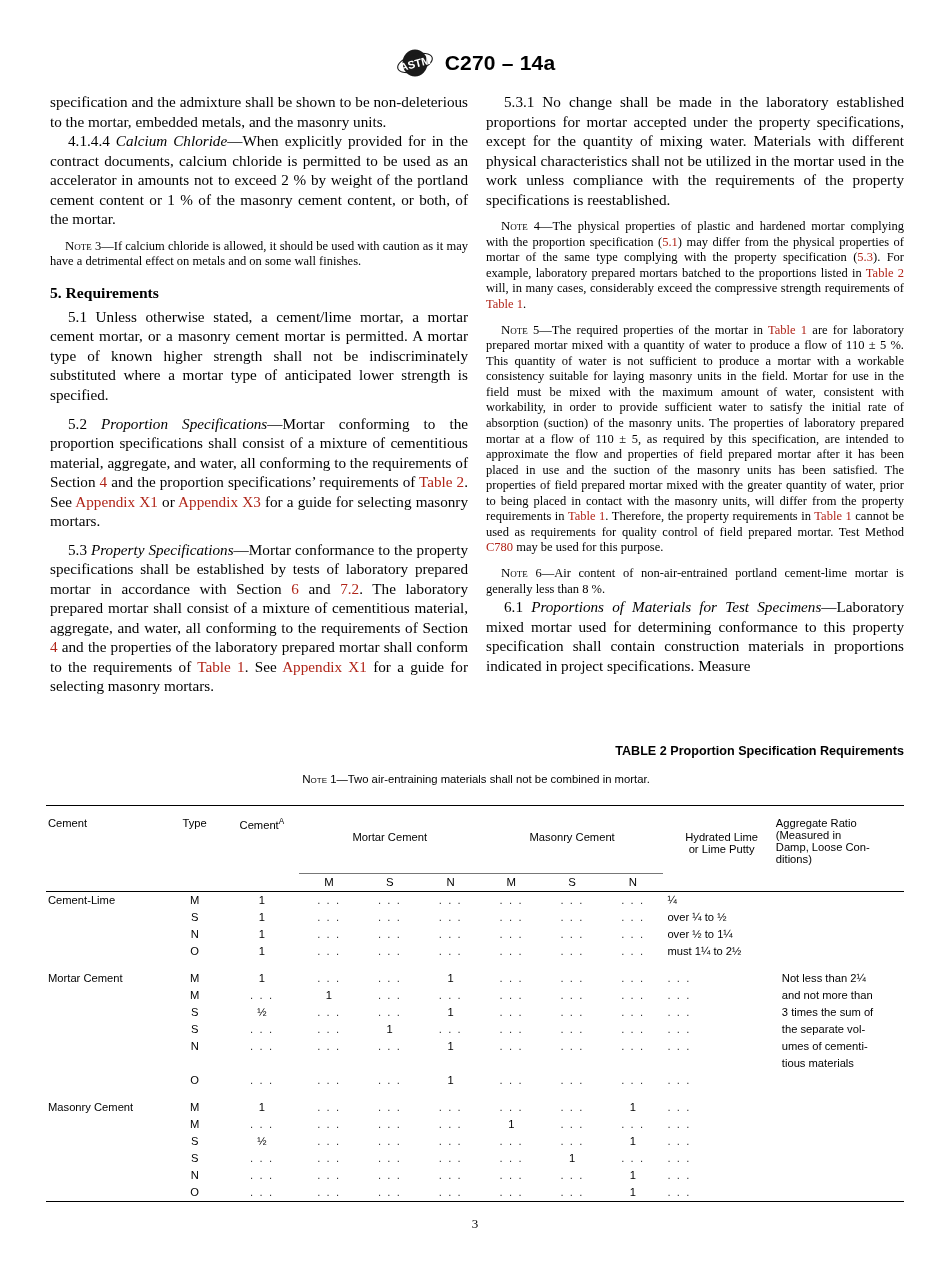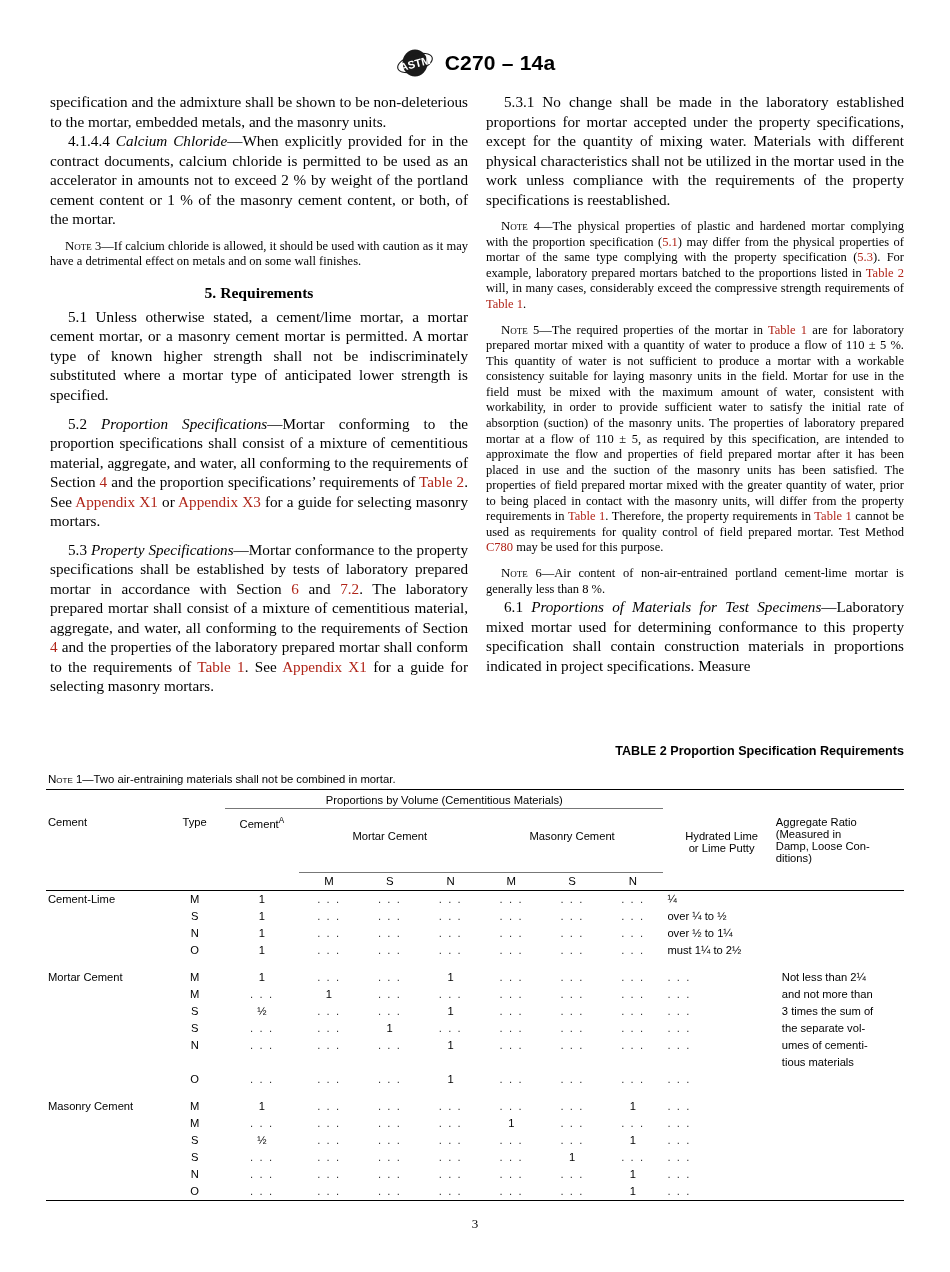--- a/index.html
+++ b/index.html
@@ -68,21 +68,21 @@
   p.body-par {
     text-indent: 18px;
   }
   p.cont {
     text-indent: 0;
   }
   .sec-head {
     margin: 13px 0 4px 0;
     font-size: 15.6px;
     font-weight: bold;
-    text-align: center;
+    text-align: left;
     text-indent: 0;
   }
   .note {
     font-size: 12.5px;
     line-height: 1.245;
     text-align: justify;
     margin: 9px 0 0 0;
     text-indent: 15px;
   }
   .note-lead {
@@ -102,22 +102,22 @@
     font-family: "Liberation Sans", sans-serif;
   }
   .table-caption {
     text-align: right;
     font-size: 12.6px;
     font-weight: bold;
     margin-bottom: 14px;
   }
   .table-note {
     font-size: 11.3px;
-    margin: 0 0 4px 2px;
-    text-align: left;
+    margin: 0 0 20px 2px;
+    text-align: center;
   }
   .table-note .note-lead { font-size: 11.6px; }
 
   table.t2 {
     border-collapse: collapse;
     width: 858px;
     font-size: 11.2px;
   }
   table.t2 td, table.t2 th {
     padding: 0;
@@ -257,25 +257,20 @@
           <col class="c-agg">
       </colgroup>
 
       <tbody>
           <tr class="rule-top">
         <td colspan="2" style="height:4px"></td>
         <td colspan="7" style="height:4px"></td>
         <td colspan="2" style="height:4px"></td>
       </tr>
 
-      <tr>
-        <td colspan="2"></td>
-        <td colspan="7" class="span-head underline-span">Proportions by Volume (Cementitious Materials)</td>
-        <td colspan="2"></td>
-      </tr>
 
       <tr>
         <td class="c-mortar" style="padding-top:7px">Cement</td>
         <td class="c-type" style="padding-top:7px">Type</td>
         <td class="c-cement" style="padding-top:7px"><span>Cement</span><sup>A</sup></td>
         <td colspan="3" style="padding-top:21px" class="grp-label">Mortar Cement</td>
         <td colspan="3" style="padding-top:21px" class="grp-label">Masonry Cement</td>
         <td class="c-lime" style="padding-top:21px; text-align:center">
           <div>Hydrated Lime</div>
           <div>or Lime Putty</div>

